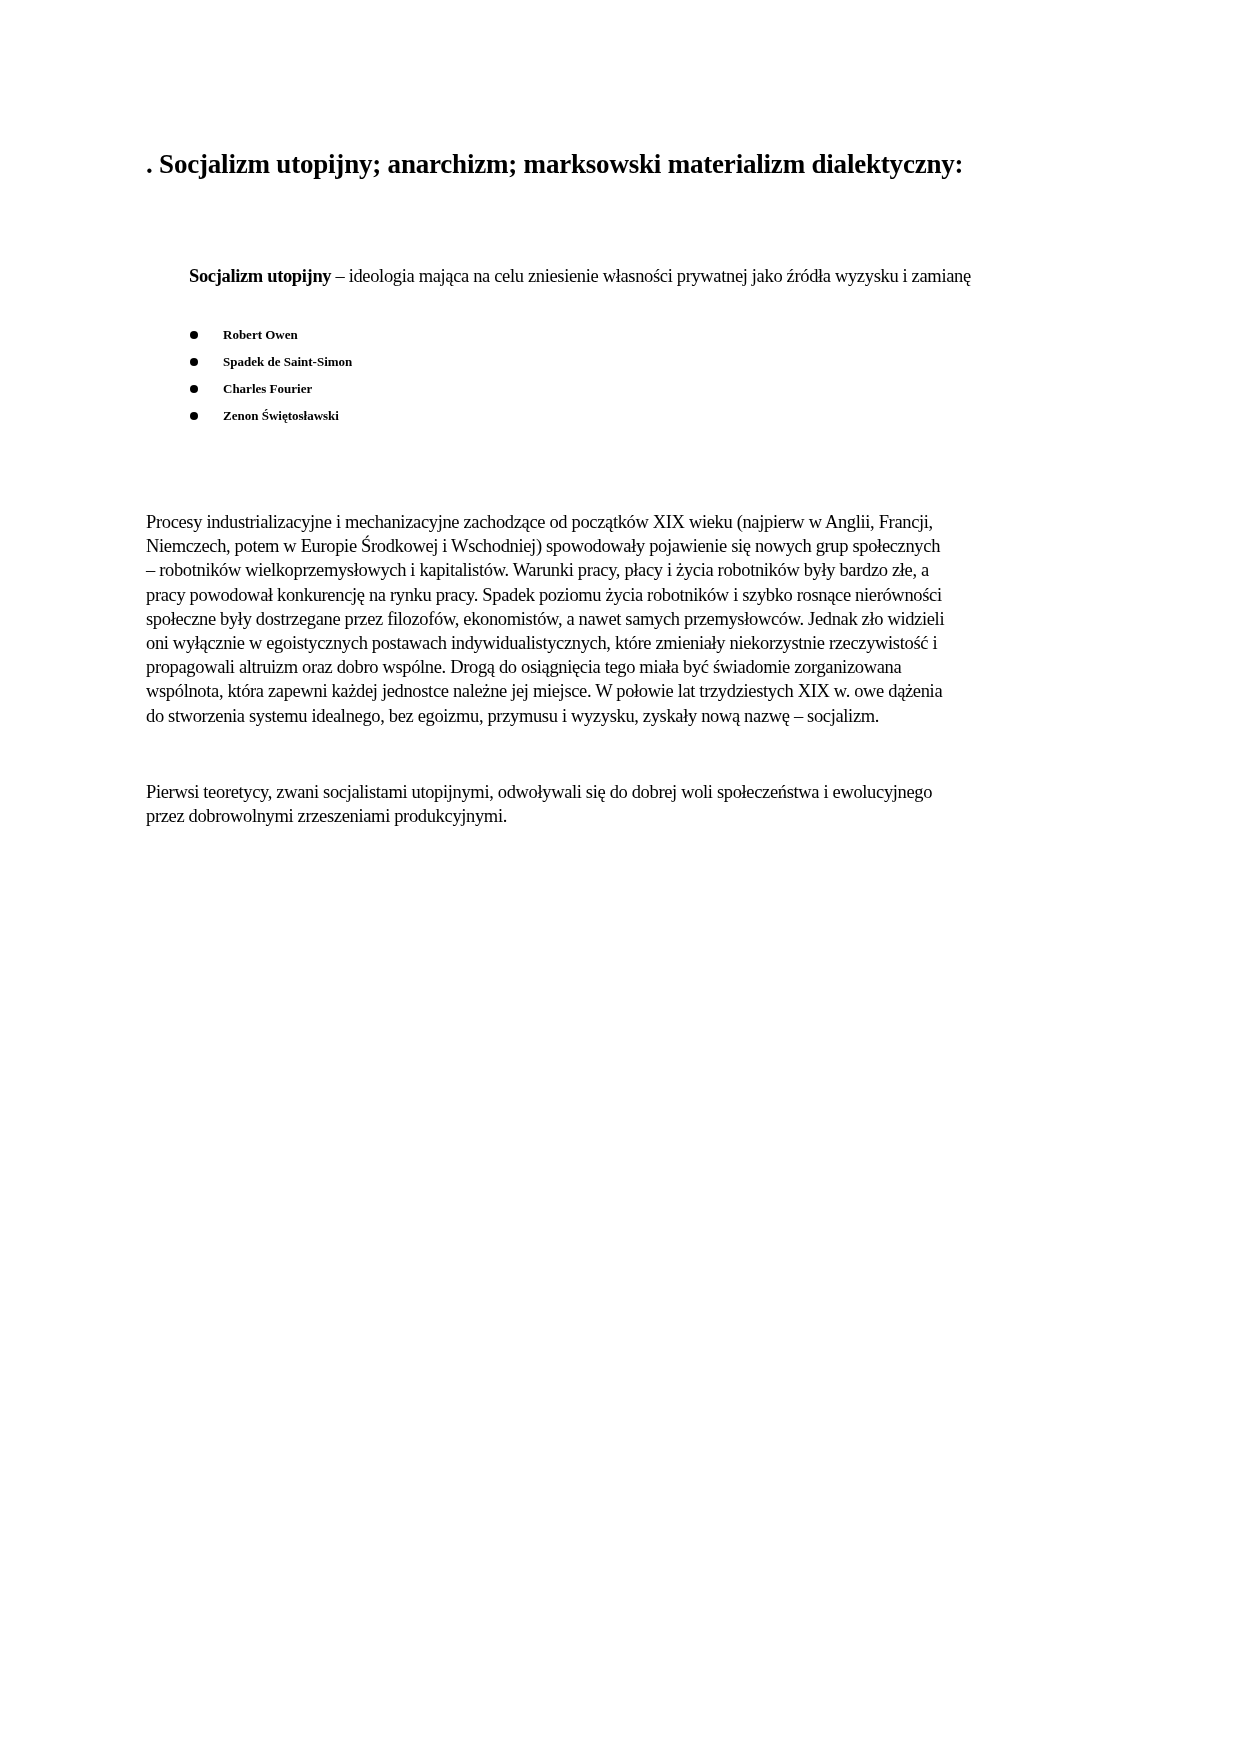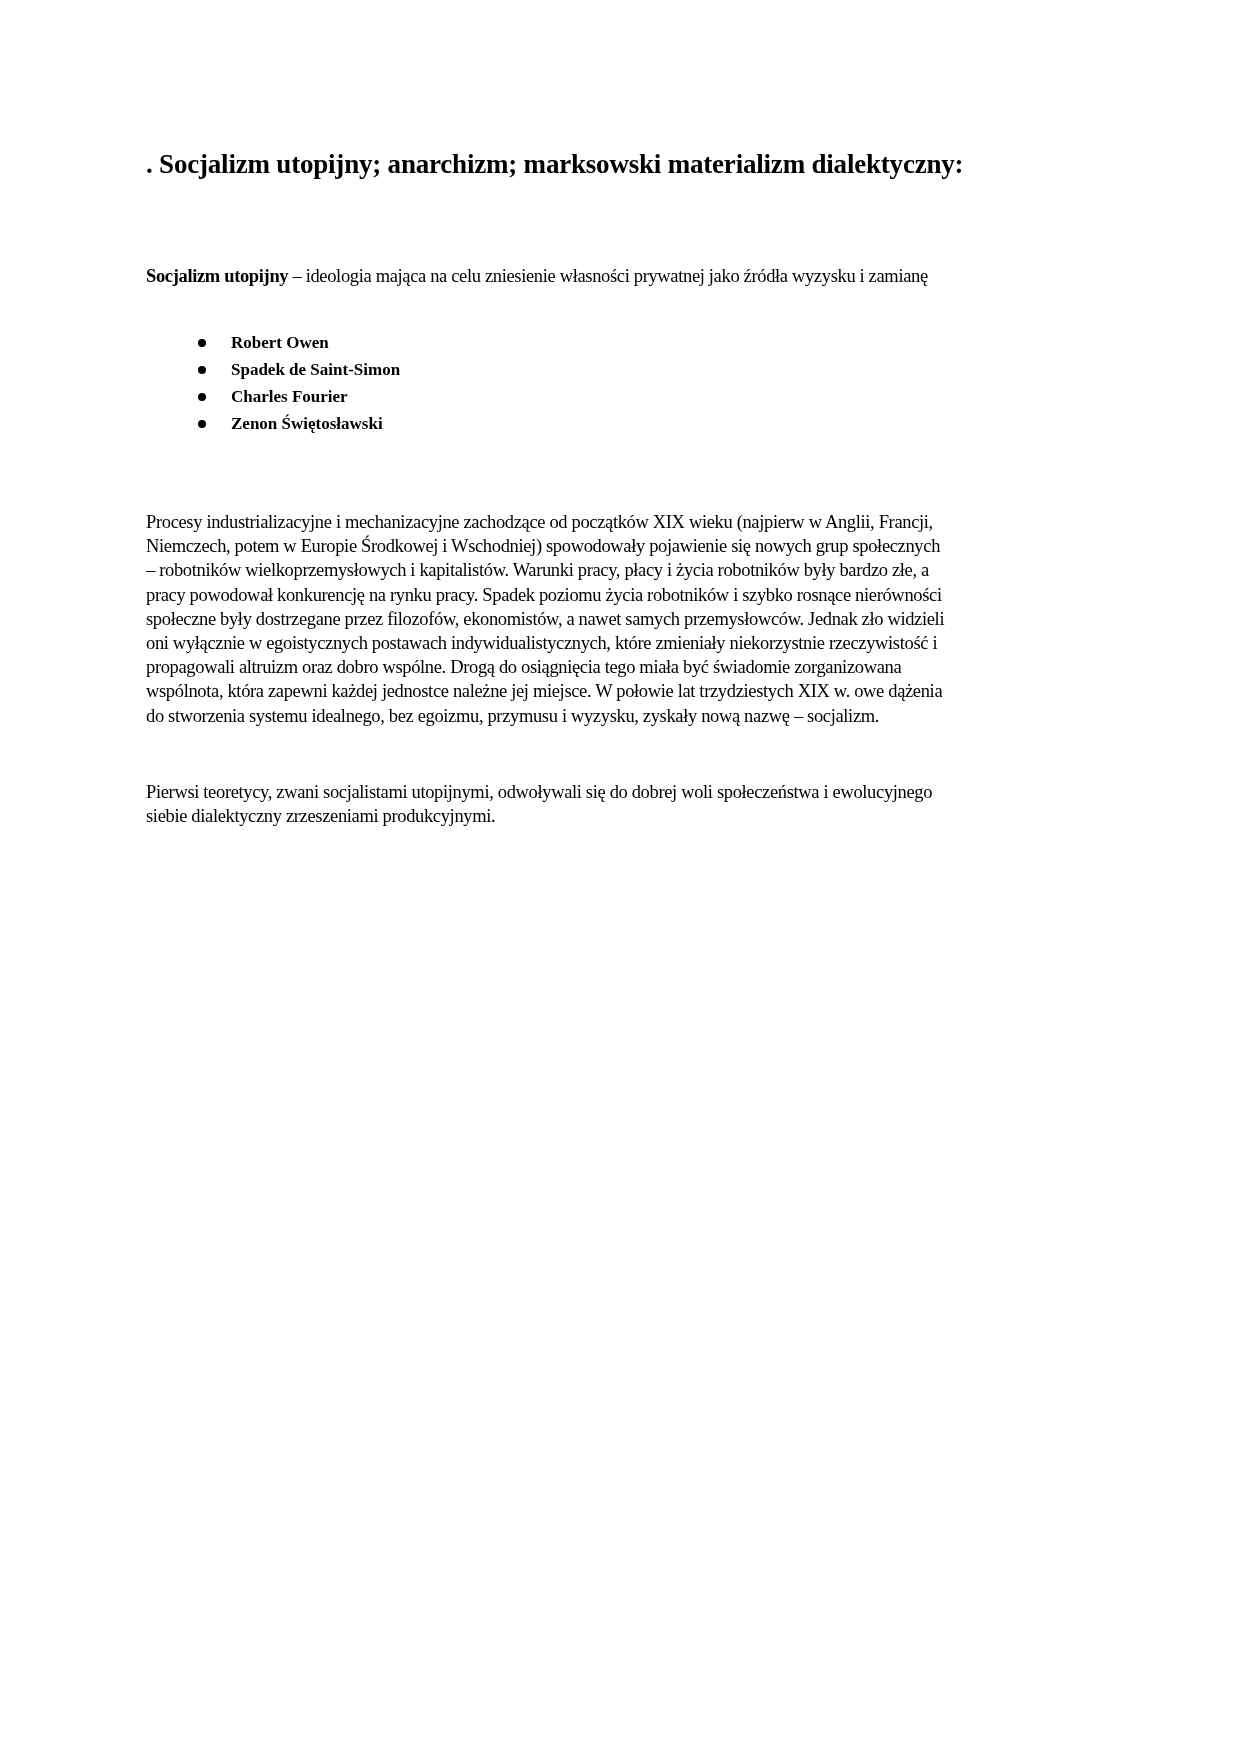--- a/index.html
+++ b/index.html
@@ -12,25 +12,25 @@
     .title {
       position: absolute; left: 146px; top: 148px; width: 960px;
       font-size: 27px; font-weight: bold; line-height: 32px; margin: 0;
       letter-spacing: -0.2px;
     }
     .para {
       position: absolute; left: 146px; width: 950px;
       font-size: 18.5px; line-height: 24.2px; margin: 0;
       letter-spacing: -0.35px;
     }
-    .para b { font-weight: bold; }
+    .para b { font-weight: bold; margin-left: 43px; }
     .intro { top: 264px; }
     .bullets {
-      position: absolute; left: 146px; top: 321px; margin: 8px; padding: 0; list-style: none;
-      font-size: 17px; line-height: 27px; font-weight: bold;
+      position: absolute; left: 146px; top: 321px; margin: 0; padding: 0; list-style: none;
+      font-size: 13px; line-height: 27px; font-weight: bold;
     }
     .bullets li { position: relative; padding-left: 77px; }
     .bullets li .dot {
       position: absolute; left: 44px; top: 10px; width: 8px; height: 8px;
       border-radius: 50%; background: #000;
     }
     .p1 { top: 510px; }
     .p2 { top: 780px; }
     .line { display: block; white-space: nowrap; }
   </style>
@@ -61,16 +61,16 @@
     <span class="line">pracy powodował konkurencję na rynku pracy. Spadek poziomu życia robotników i szybko rosnące nierówności</span>
     <span class="line">społeczne były dostrzegane przez filozofów, ekonomistów, a nawet samych przemysłowców. Jednak zło widzieli</span>
     <span class="line">oni wyłącznie w egoistycznych postawach indywidualistycznych, które zmieniały niekorzystnie rzeczywistość i</span>
     <span class="line">propagowali altruizm oraz dobro wspólne. Drogą do osiągnięcia tego miała być świadomie zorganizowana</span>
     <span class="line">wspólnota, która zapewni każdej jednostce należne jej miejsce. W połowie lat trzydziestych XIX w. owe dążenia</span>
     <span class="line">do stworzenia systemu idealnego, bez egoizmu, przymusu i wyzysku, zyskały nową nazwę – socjalizm.</span>
   </p>
 
   <p class="para p2">
     <span class="line">Pierwsi teoretycy, zwani socjalistami utopijnymi, odwoływali się do dobrej woli społeczeństwa i ewolucyjnego</span>
-    <span class="line">siebie dialektyczny zrzeszeniami produkcyjnymi.</span>
+    <span class="line">przez dobrowolnymi zrzeszeniami produkcyjnymi.</span>
   </p>
 
 </div>
 
 </body></html>

